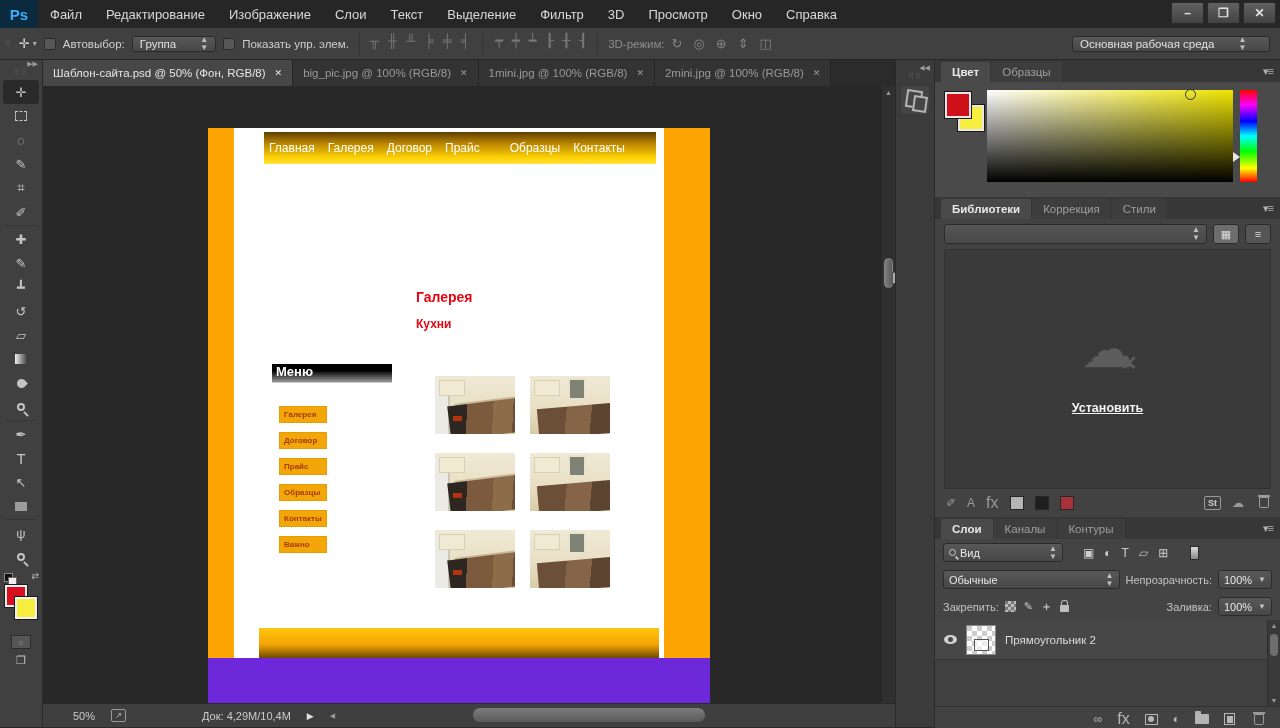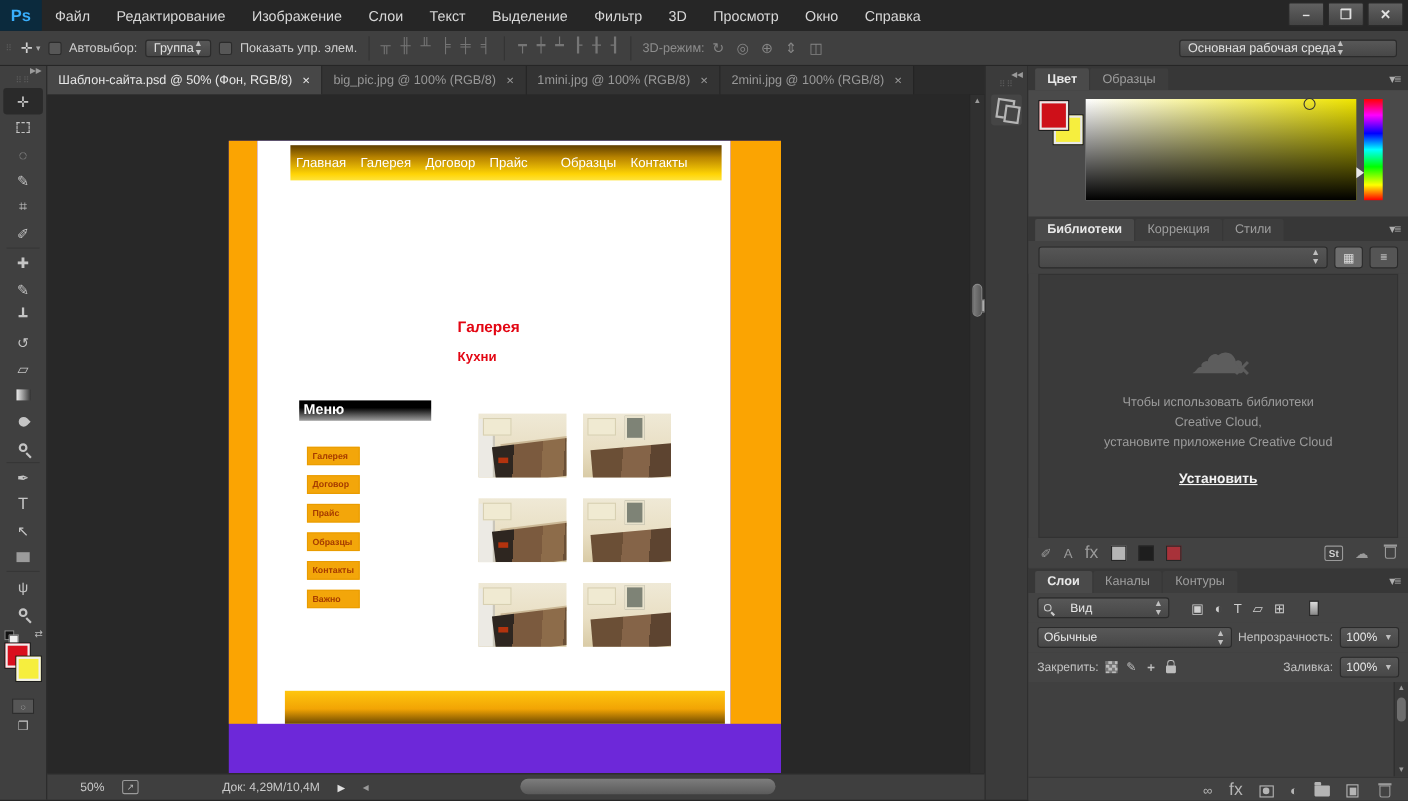--- a/index.html
+++ b/index.html
@@ -16,21 +16,21 @@
           font-weight:bold;display:flex;align-items:center;justify-content:center}
   
   .optionsbar{height:32px;background:#404040;border-bottom:1px solid #262626;
               display:flex;align-items:center;gap:7px;padding-left:5px;white-space:nowrap}
   .grip{color:#5b5b5b;font-size:8px;letter-spacing:1px}
   .toolpreset{display:flex;align-items:center;gap:3px;color:#d0d0d0;font-size:13px}
   .caret{font-size:8px;color:#aaa}
   .chk{width:12px;height:12px;background:#575757;border:1px solid #2b2b2b;border-radius:2px;flex:0 0 auto}
   .olabel{font-size:11.5px;color:#cfcfcf}
   .sel{background:linear-gradient(#585858,#474747);border:1px solid #2b2b2b;border-radius:3px;
-       height:16px;display:flex;align-items:center;padding:0 7px;gap:0;font-size:11.5px;color:#e0e0e0}
+       height:16px;display:flex;align-items:center;padding:0 7px;gap:24px;font-size:11.5px;color:#e0e0e0}
   .updn{font-size:8px;color:#c0c0c0;line-height:1}
   .vsep{width:1px;height:22px;background:#333;margin:0 3px}
   .aicons{display:flex;gap:9px;color:#767676;font-size:13px}
   .dim{color:#8d8d8d;font-size:11.5px}
   .threed{display:flex;gap:11px;color:#858585;font-size:13px}
   .ws{margin-left:auto;margin-right:10px;width:198px;}
   
   .main{display:flex;height:667px}
   
   .toolbar{width:43px;background:#404040;border-right:1px solid #292929;display:flex;
@@ -450,25 +450,20 @@
       </div>
       <div class="librow">
         <span class="libsel">
             <span class="updn">▲<br>▼</span>
           </span>
         <span class="viewbtn active">▦</span>
         <span class="viewbtn">≡</span>
       </div>
       <div class="libbody">
         <div class="cloudbig">☁<span class="cx">✕</span></div>
-        <div class="libmsg">
-          <div>Чтобы использовать библиотеки</div>
-          <div>Creative Cloud,</div>
-          <div>установите приложение Creative Cloud</div>
-        </div>
         <div class="install">Установить</div>
       </div>
       <div class="libfoot">
         <span>✐</span>
         <span>A</span>
         <span class="ifx">fx</span>
         <span class="sq" style="background:#b5b5b5"></span>
         <span class="sq" style="background:#1e1e1e"></span>
         <span class="sq" style="background:#a8323a"></span>
         <span class="stbadge">St</span>
@@ -479,21 +474,21 @@
 
     <div class="panel" style="height:210px">
       <div class="ptabs">
         <div class="ptab active">Слои</div>
         <div class="ptab">Каналы</div>
         <div class="ptab">Контуры</div>
         <span class="pmenu">▾≡</span>
       </div>
       <div class="lrow">
         <span class="valbox" style="width:120px;justify-content:space-between">
-          <span style="display:flex;align-items:center;gap:17px">
+          <span style="display:flex;align-items:center;gap:4px">
               <span class="mag"></span>
               <span>Вид</span>
             </span>
           <span class="updn">▲<br>▼</span>
         </span>
         <span class="ficons">
           <span>▣</span>
           <span>◐</span>
           <span>T</span>
           <span>▱</span>
@@ -520,20 +515,25 @@
           <span style="font-weight:bold">＋</span>
           <span class="lock"></span>
         </span>
         <span class="lbl" style="margin-left:auto">Заливка:</span>
         <span class="valbox">
           <span>100%</span>
             <span class="updn">▼</span>
         </span>
       </div>
       <div class="llist">
+        <div class="lrow-layer">
+          <span class="eye"></span>
+          <span class="thumb"></span>
+          <span class="lname">Прямоугольник 2</span>
+        </div>
         <div class="lscroll">
           <span class="arr">▲</span>
           <span class="lsthumb"></span>
           <span class="arr">▼</span>
         </div>
       </div>
       <div class="lfoot">
         <span>∞</span>
         <span class="ifx">fx</span>
         <span class="maskic">

